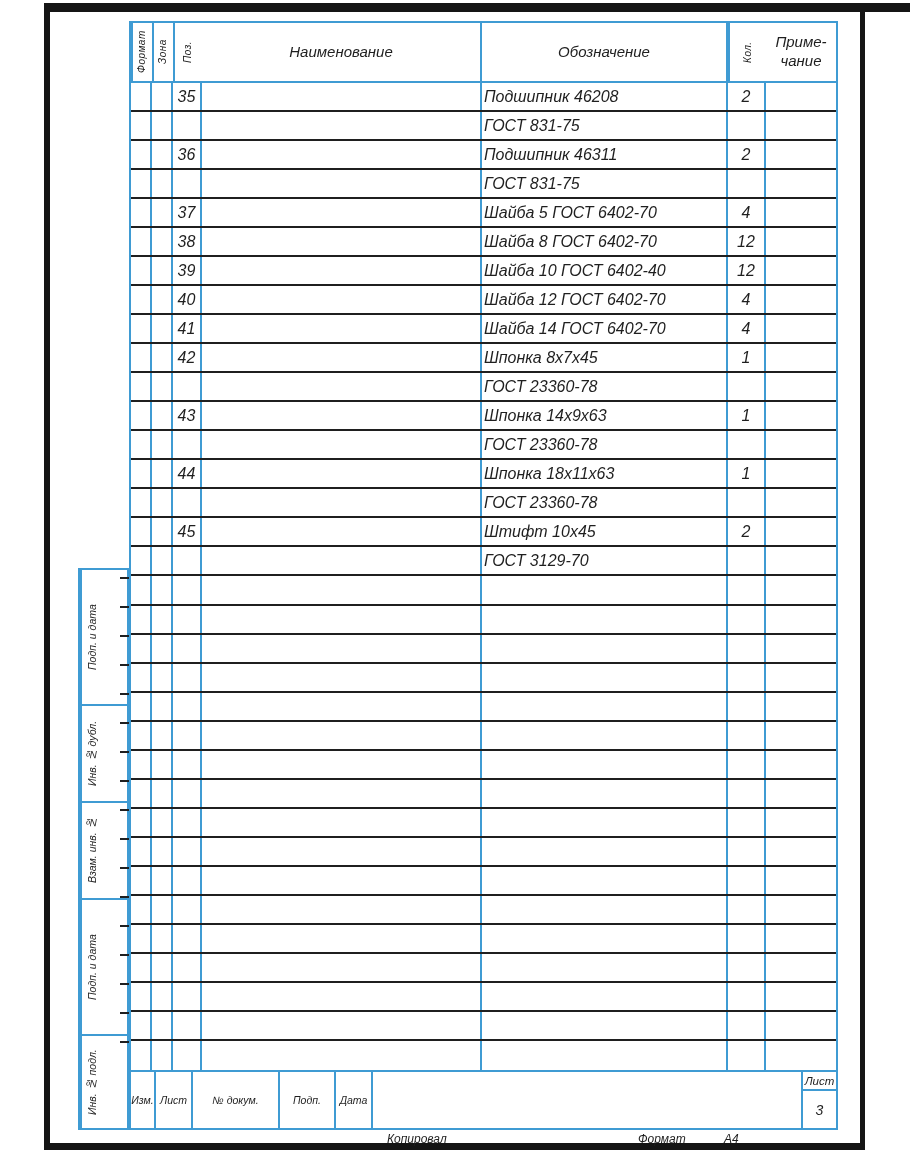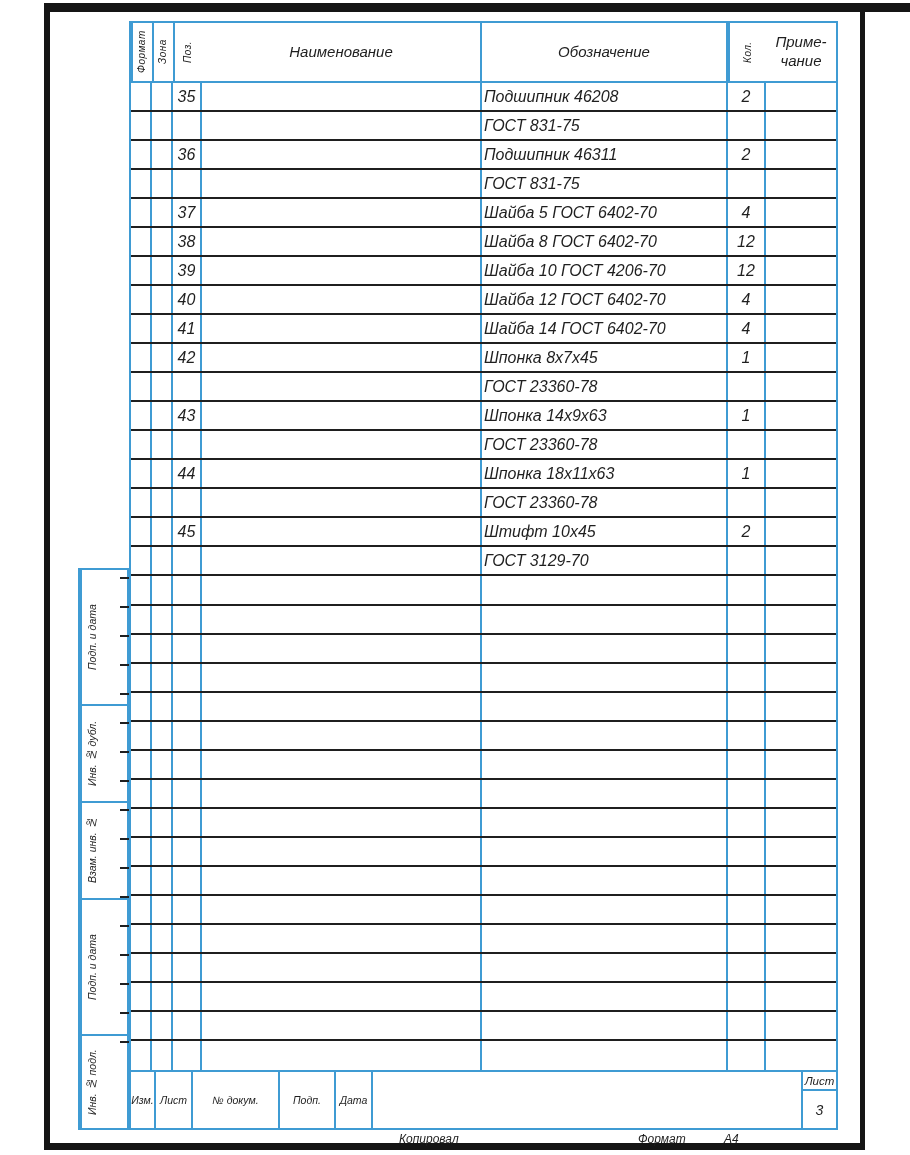--- a/index.html
+++ b/index.html
@@ -155,21 +155,21 @@
           <div class="c-designation"></div>
           <div class="c-name">Шайба 8 ГОСТ 6402-70</div>
           <div class="c-qty">12</div>
           <div class="c-note"></div>
         </div>
         <div class="spec-row cols7">
           <div class="c-format"></div>
           <div class="c-zone"></div>
           <div class="c-pos">39</div>
           <div class="c-designation"></div>
-          <div class="c-name">Шайба 10 ГОСТ 4206-70</div>
+          <div class="c-name">Шайба 10 ГОСТ 6402-40</div>
           <div class="c-qty">12</div>
           <div class="c-note"></div>
         </div>
         <div class="spec-row cols7">
           <div class="c-format"></div>
           <div class="c-zone"></div>
           <div class="c-pos">40</div>
           <div class="c-designation"></div>
           <div class="c-name">Шайба 12 ГОСТ 6402-70</div>
           <div class="c-qty">4</div>
@@ -454,21 +454,21 @@
         <div class="r2"></div>
       <div class="r3">Дата</div>
     </div>
     <div class="tb-big"></div>
     <div class="tb-sheetcol">
       <div class="sh-lbl">Лист</div>
       <div class="sh-num">3</div>
     </div>
   </div>
 
-  <div class="foot" style="left:399px;">Копировал</div>
+  <div class="foot" style="left:387px;">Копировал</div>
   <div class="foot" style="left:638px;">Формат</div>
   <div class="foot" style="left:708px;margin-left:16px;">А4</div>
 
 <div class="tick" style="top: 576.5px;"></div>
     <div class="tick" style="top: 605.529px;"></div>
     <div class="tick" style="top: 634.559px;"></div>
     <div class="tick" style="top: 663.588px;"></div>
     <div class="tick" style="top: 692.618px;"></div>
     <div class="tick" style="top: 721.647px;"></div>
     <div class="tick" style="top: 750.676px;"></div>

